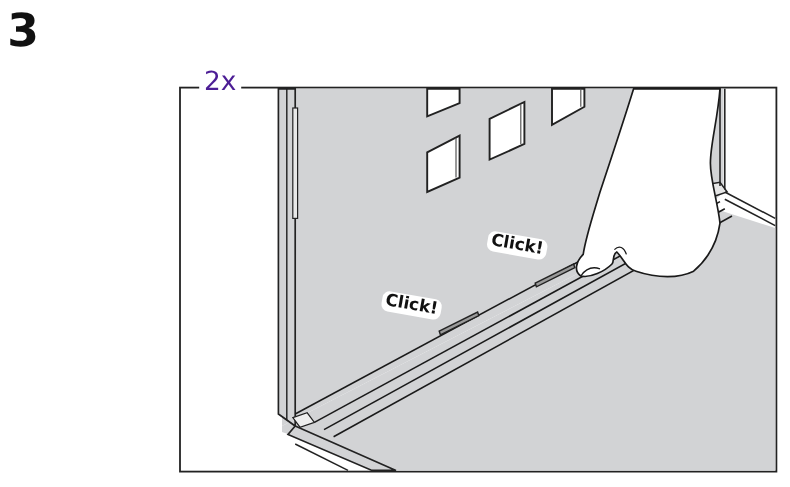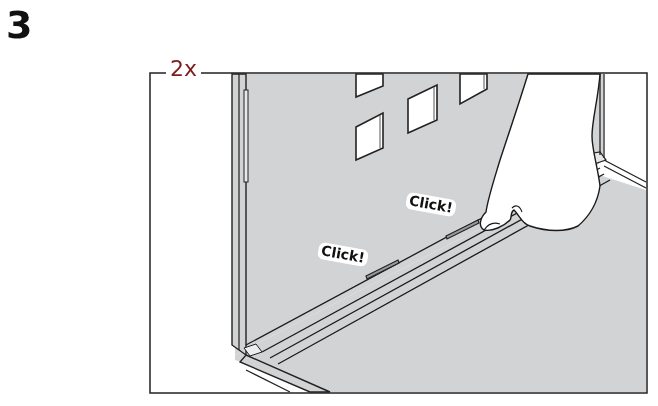--- a/index.html
+++ b/index.html
@@ -1,19 +1,19 @@
 <!DOCTYPE html>
 <html><head>
   <meta charset="utf-8">
   <style>
     html, body { margin: 0; padding: 0; background: #ffffff; }
     body { width: 658px; height: 406px; position: relative; overflow: hidden; font-family: "DejaVu Sans", sans-serif; }
     .step-number { position: absolute; left: 6px; top: 6px; font-size: 38px; font-weight: bold; color: #111; line-height: 1; font-family: "DejaVu Sans", sans-serif; }
     .scene { position: absolute; left: 0; top: 0; width: 658px; height: 406px; }
-    .qty-label { position: absolute; left: 166px; top: 58px; font-size: 22px; color: #7f1d1d; line-height: 1; background: #fff; padding: 0 4px; font-family: "DejaVu Sans", sans-serif; }
+    .qty-label { position: absolute; left: 166px; top: 58px; font-size: 22px; color: #4c1d95; line-height: 1; background: #fff; padding: 0 4px; font-family: "DejaVu Sans", sans-serif; }
     .click-label { position: absolute; font-size: 14px; font-weight: bold; color: #111; font-family: "DejaVu Sans", sans-serif; background: #fff; border-radius: 6px; padding: 0 3px; line-height: 17px; }
     .click-1 { left: 318px; top: 246px; transform: rotate(10deg); }
     .click-2 { left: 406px; top: 196px; transform: rotate(10deg); }
   </style>
 </head>
 <body>
 
 <div class="step-number">3</div>
 
 <svg class="scene" viewBox="0 0 658 406" width="658" height="406" xmlns="http://www.w3.org/2000/svg">

